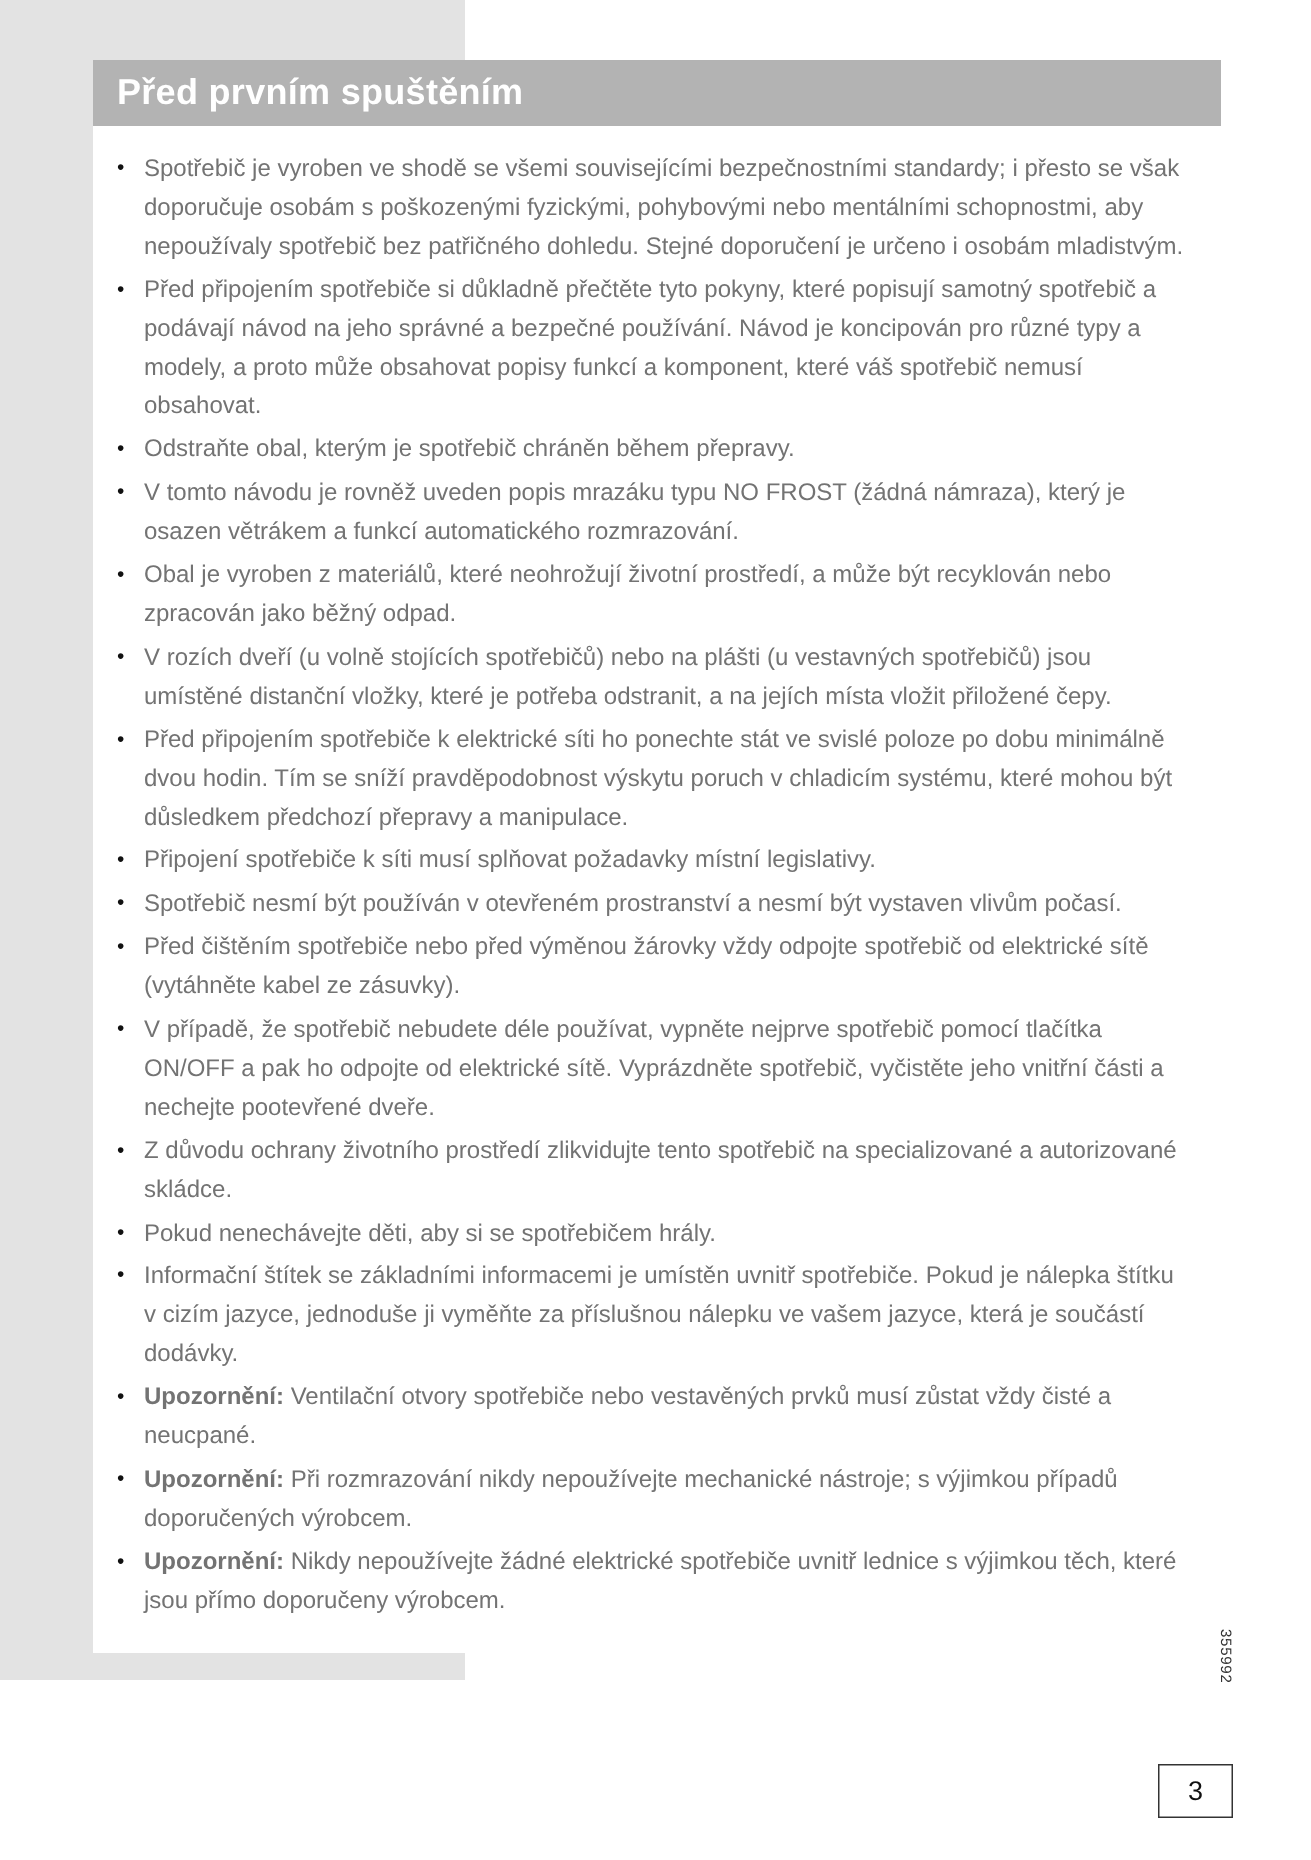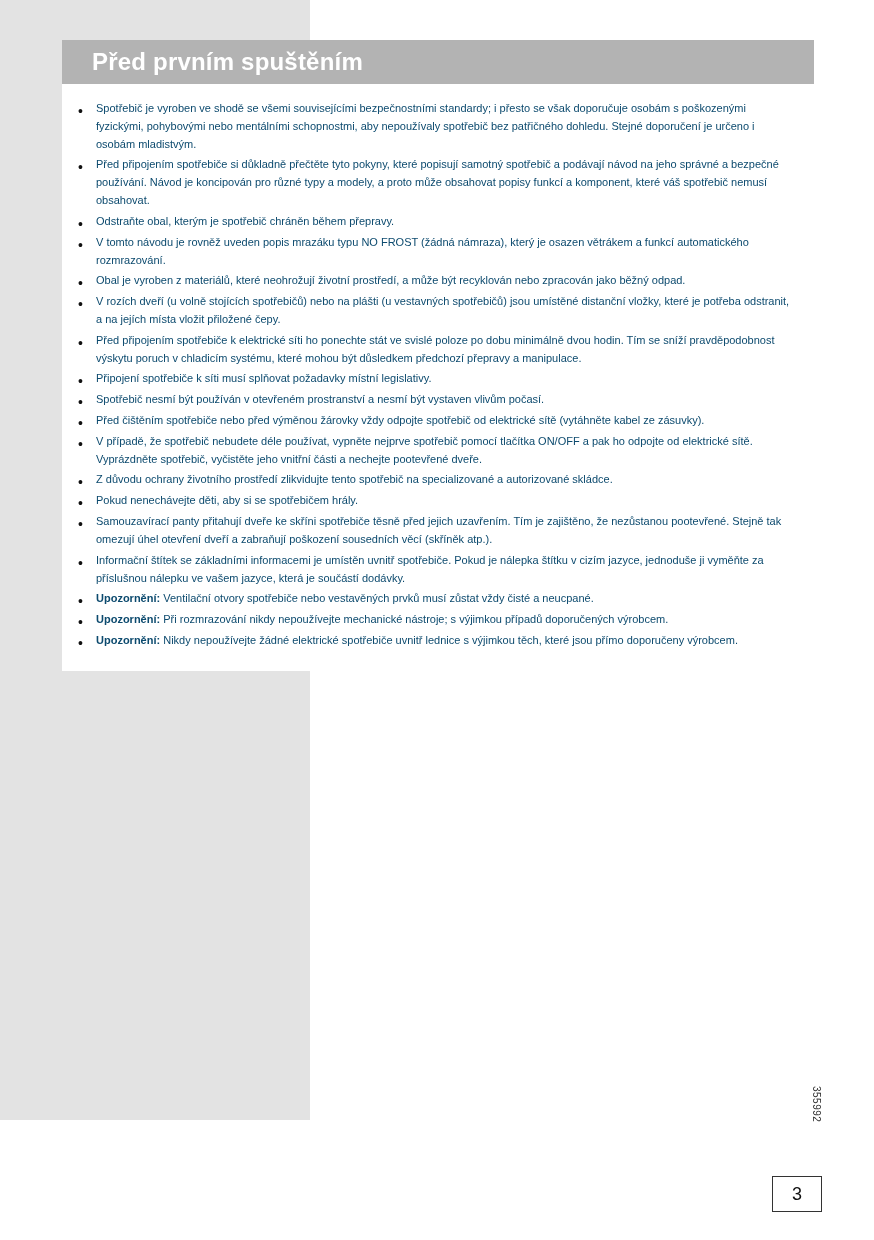--- a/index.html
+++ b/index.html
@@ -40,21 +40,21 @@
     position: absolute;
     left: 62px;
     top: 40px;
     width: 752px;
   }
   .title-bar {
     background: #b3b3b3;
     height: 44px;
     display: flex;
     align-items: center;
-    padding-left: 30px;
+    padding-left: 16px;
     box-sizing: border-box;
   }
   .title-bar h1 {
     margin: 0;
     font-size: 24px;
     font-weight: bold;
     color: #ffffff;
     letter-spacing: 0.2px;
   }
   .body-block {
@@ -64,23 +64,23 @@
   }
   ul.bullets {
     list-style: none;
     margin: 0;
     padding: 0;
   }
   ul.bullets > li {
     position: relative;
     padding-left: 26px;
     margin-bottom: 3px;
-    font-size: 11px;
+    font-size: 16px;
     line-height: 1.62;
-    color: #0c4a6e;
+    color: #737373;
   }
   ul.bullets > li::before {
     content: "\2022";
     position: absolute;
     left: 8px;
     top: 0;
     font-size: 14px;
     line-height: 1.62;
     color: #111111;
   }
@@ -131,21 +131,20 @@
           <li><span>V tomto návodu je rovněž uveden popis mrazáku typu NO FROST (žádná námraza), který je osazen větrákem a funkcí automatického rozmrazování.</span></li>
           <li><span>Obal je vyroben z materiálů, které neohrožují životní prostředí, a může být recyklován nebo zpracován jako běžný odpad.</span></li>
           <li><span>V rozích dveří (u volně stojících spotřebičů) nebo na plášti (u vestavných spotřebičů) jsou umístěné distanční vložky, které je potřeba odstranit, a na jejích místa vložit přiložené čepy.</span></li>
           <li><span>Před připojením spotřebiče k elektrické síti ho ponechte stát ve svislé poloze po dobu minimálně dvou hodin. Tím se sníží pravděpodobnost výskytu poruch v chladicím systému, které mohou být důsledkem předchozí přepravy a manipulace.</span></li>
           <li><span>Připojení spotřebiče k síti musí splňovat požadavky místní legislativy.</span></li>
           <li><span>Spotřebič nesmí být používán v otevřeném prostranství a nesmí být vystaven vlivům počasí.</span></li>
           <li><span>Před čištěním spotřebiče nebo před výměnou žárovky vždy odpojte spotřebič od elektrické sítě (vytáhněte kabel ze zásuvky).</span></li>
           <li><span>V případě, že spotřebič nebudete déle používat, vypněte nejprve spotřebič pomocí tlačítka ON/OFF a pak ho odpojte od elektrické sítě. Vyprázdněte spotřebič, vyčistěte jeho vnitřní části a nechejte pootevřené dveře.</span></li>
           <li><span>Z důvodu ochrany životního prostředí zlikvidujte tento spotřebič na specializované a autorizované skládce.</span></li>
           <li><span>Pokud nenechávejte děti, aby si se spotřebičem hrály.</span></li>
-          <li><span>Samouzavírací panty přitahují dveře ke skříni spotřebiče těsně před jejich uzavřením. Tím je zajištěno, že nezůstanou pootevřené. Stejně tak omezují úhel otevření dveří a zabraňují poškození sousedních věcí (skříněk atp.).</span></li>
           <li><span>Informační štítek se základními informacemi je umístěn uvnitř spotřebiče. Pokud je nálepka štítku v cizím jazyce, jednoduše ji vyměňte za příslušnou nálepku ve vašem jazyce, která je součástí dodávky.</span></li>
           <li><span class="lead">Upozornění:</span><span> Ventilační otvory spotřebiče nebo vestavěných prvků musí zůstat vždy čisté a neucpané.</span></li>
           <li><span class="lead">Upozornění:</span><span> Při rozmrazování nikdy nepoužívejte mechanické nástroje; s výjimkou případů doporučených výrobcem.</span></li>
           <li><span class="lead">Upozornění:</span><span> Nikdy nepoužívejte žádné elektrické spotřebiče uvnitř lednice s výjimkou těch, které jsou přímo doporučeny výrobcem.</span></li>
         </ul>
     </div>
   </div>
 
   <div class="side-code">355992</div>
   <div class="page-number-box">3</div>

